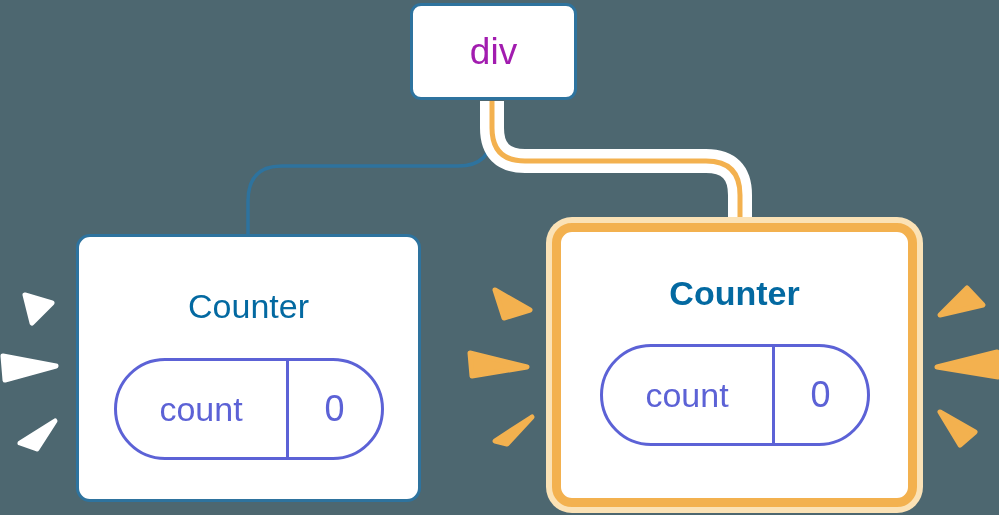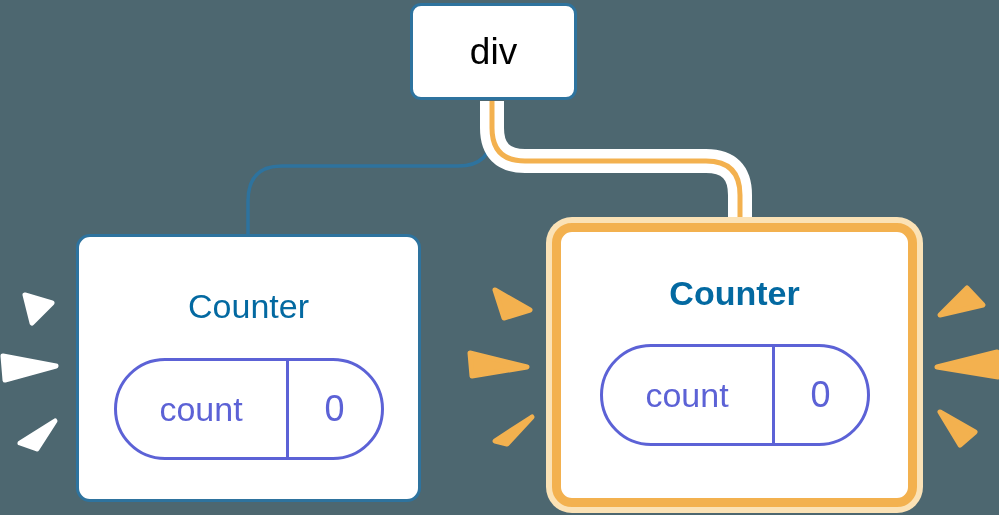--- a/index.html
+++ b/index.html
@@ -11,21 +11,21 @@
     font-family:"Liberation Sans","DejaVu Sans",sans-serif;
   }
   svg.layer{position:absolute;left:0;top:0;}
 
   
   .node-root{
     position:absolute;left:410px;top:3px;width:167px;height:97px;
     box-sizing:border-box;
     background:#ffffff;border:3px solid #2e739e;border-radius:11px;
     display:flex;align-items:center;justify-content:center;
-    font-size:37px;font-weight:500;color:#000000;
+    font-size:37px;font-weight:500;color:#a21caf;
   }
 
   
   .node-counter-left{
     position:absolute;left:76px;top:234px;width:345px;height:268px;
     box-sizing:border-box;
     background:#ffffff;border:3px solid #2e739e;border-radius:14px;
     padding-top:49px;
     display:flex;flex-direction:column;align-items:center;
   }

